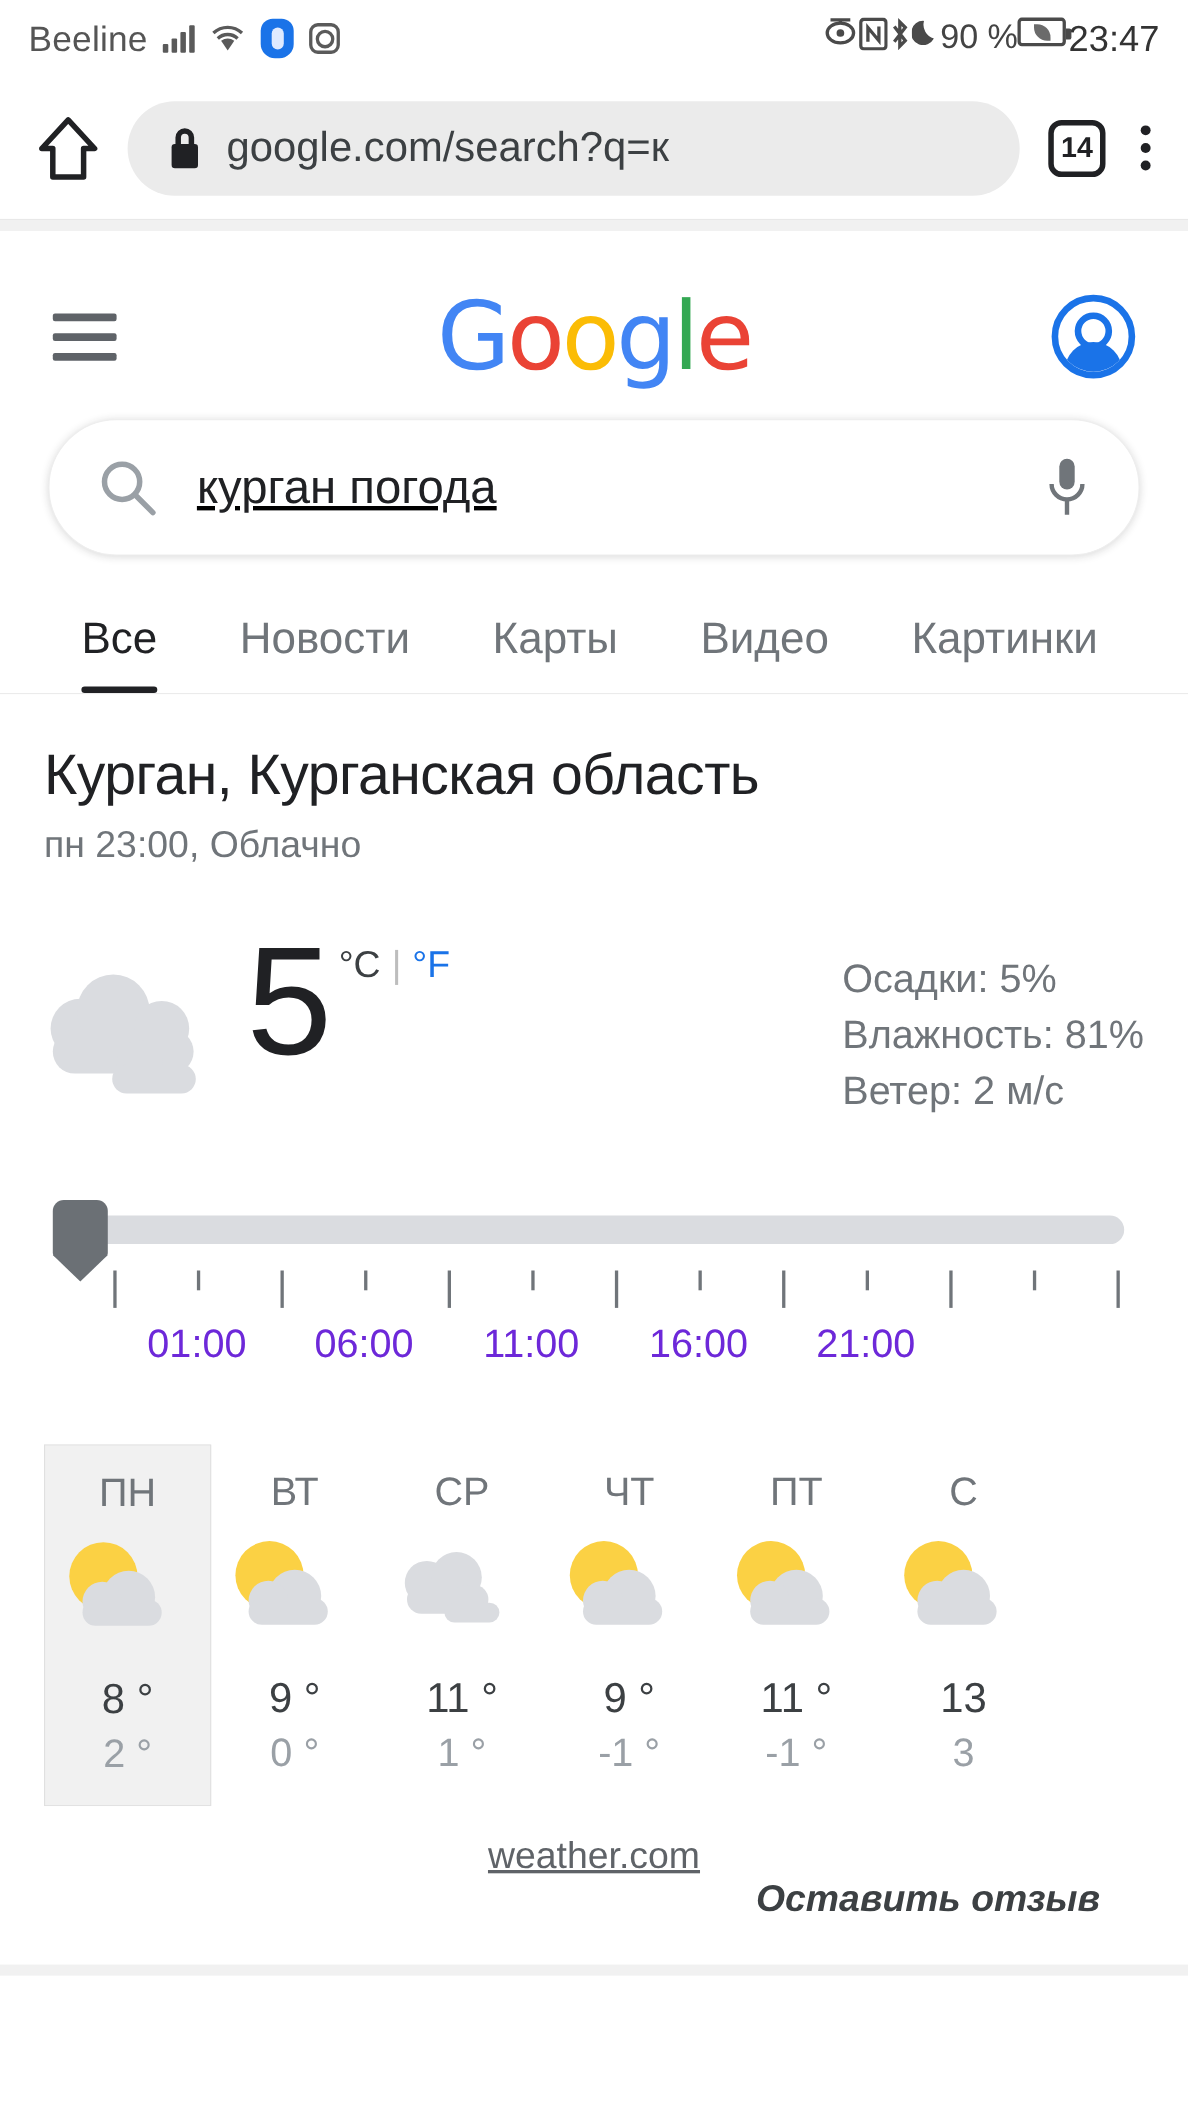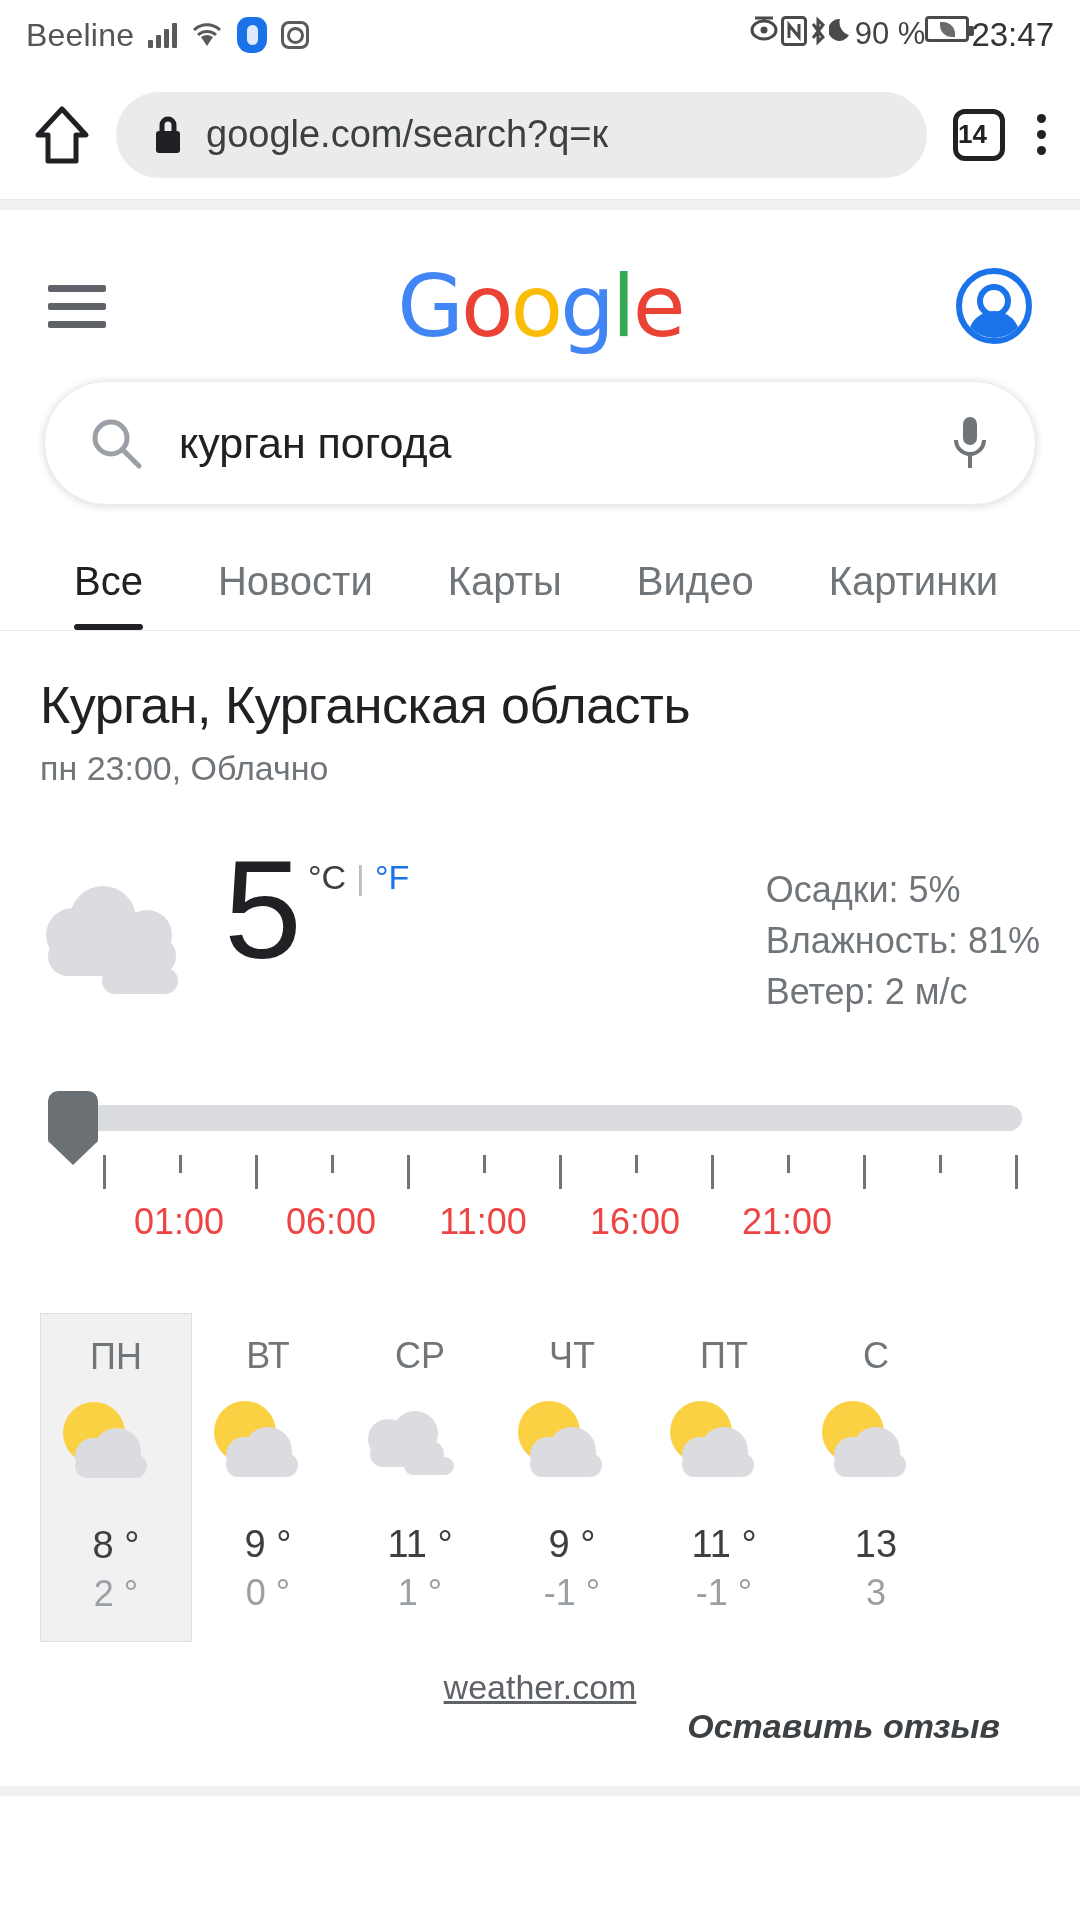--- a/index.html
+++ b/index.html
@@ -65,21 +65,21 @@
     background: #ebebeb; border-radius: 44px;
     display: flex; align-items: center;
     padding: 0 36px; gap: 22px; overflow: hidden;
   }
   .url-text {
     font-size: 38px; color: #3c4043; white-space: nowrap;
     font-family: "Liberation Sans", sans-serif;
   }
   .tabcount {
     width: 52px; height: 52px; border: 5px solid #202124; border-radius: 12px;
-    display: flex; align-items: center; 
+    display: flex; align-items: center; justify-content: center;
     font-size: 26px; font-weight: bold; color: #202124;
   }
   .kebab { display:flex; flex-direction: column; gap:7px; margin-left: 32px; }
   .kebab span { width: 9px; height: 9px; background:#202124; border-radius:50%; }
 
   
   .page { width: 1080px; background: #fff; margin-top: 21px; }
   .gsep { height: 10px; background: #f1f1f1; }
 
   .g-header {
@@ -97,21 +97,21 @@
   .c-b{color:#4285F4}.c-r{color:#EA4335}.c-y{color:#FBBC05}.c-g{color:#34A853}
   .avatar {
     margin-left: auto; width: 76px; height: 76px; border-radius: 50%;
     border: 6px solid #1a73e8; display:flex;align-items:center;justify-content:center;
     position: relative; overflow: hidden; background: #fff;
   }
   .avatar::before{content:"";width:22px;height:22px;border:6px solid #1a73e8;border-radius:50%;position:absolute;top:10px;}
   .avatar::after{content:"";width:52px;height:30px;background:#1a73e8;border-radius:26px 26px 0 0;position:absolute;bottom:-3px;}
 
   
-  .searchwrap { padding: 0 44px; }
+  .searchwrap { padding: 0 44px; text-decoration: underline; }
   .searchbox {
     height: 124px; border-radius: 62px; background: #fff;
     border: 1px solid #eee;
     box-shadow: 0 1px 8px rgba(32,33,36,.18);
     display: flex; align-items: center; padding: 0 44px; gap: 36px;
   }
   .squery { font-size: 43px; color: #202124; flex: 1; }
 
   
   .tabs {
@@ -158,21 +158,21 @@
     content:""; position:absolute; left:0; bottom:-22px;
     border-left: 25px solid transparent; border-right: 25px solid transparent;
     border-top: 24px solid #6b7075;
   }
   .ticks { position: relative; height: 40px; margin-top: 10px; }
   .ticks i {
     position: absolute; top: 0; width: 3px; background: #70757a; display:block;
   }
   .ticklabels { position: relative; height: 56px; margin-top: 6px; }
   .ticklabels span {
-    position: absolute; font-size: 36px; color: #ef4444;
+    position: absolute; font-size: 36px; color: #6d28d9;
     transform: translateX(-50%); white-space: nowrap;
   }
 
   
   .forecast {
     display: flex; margin-top: 56px; overflow: hidden;
     align-items: stretch;
   }
   .fday {
     width: 152px; flex: none; text-align: center;

